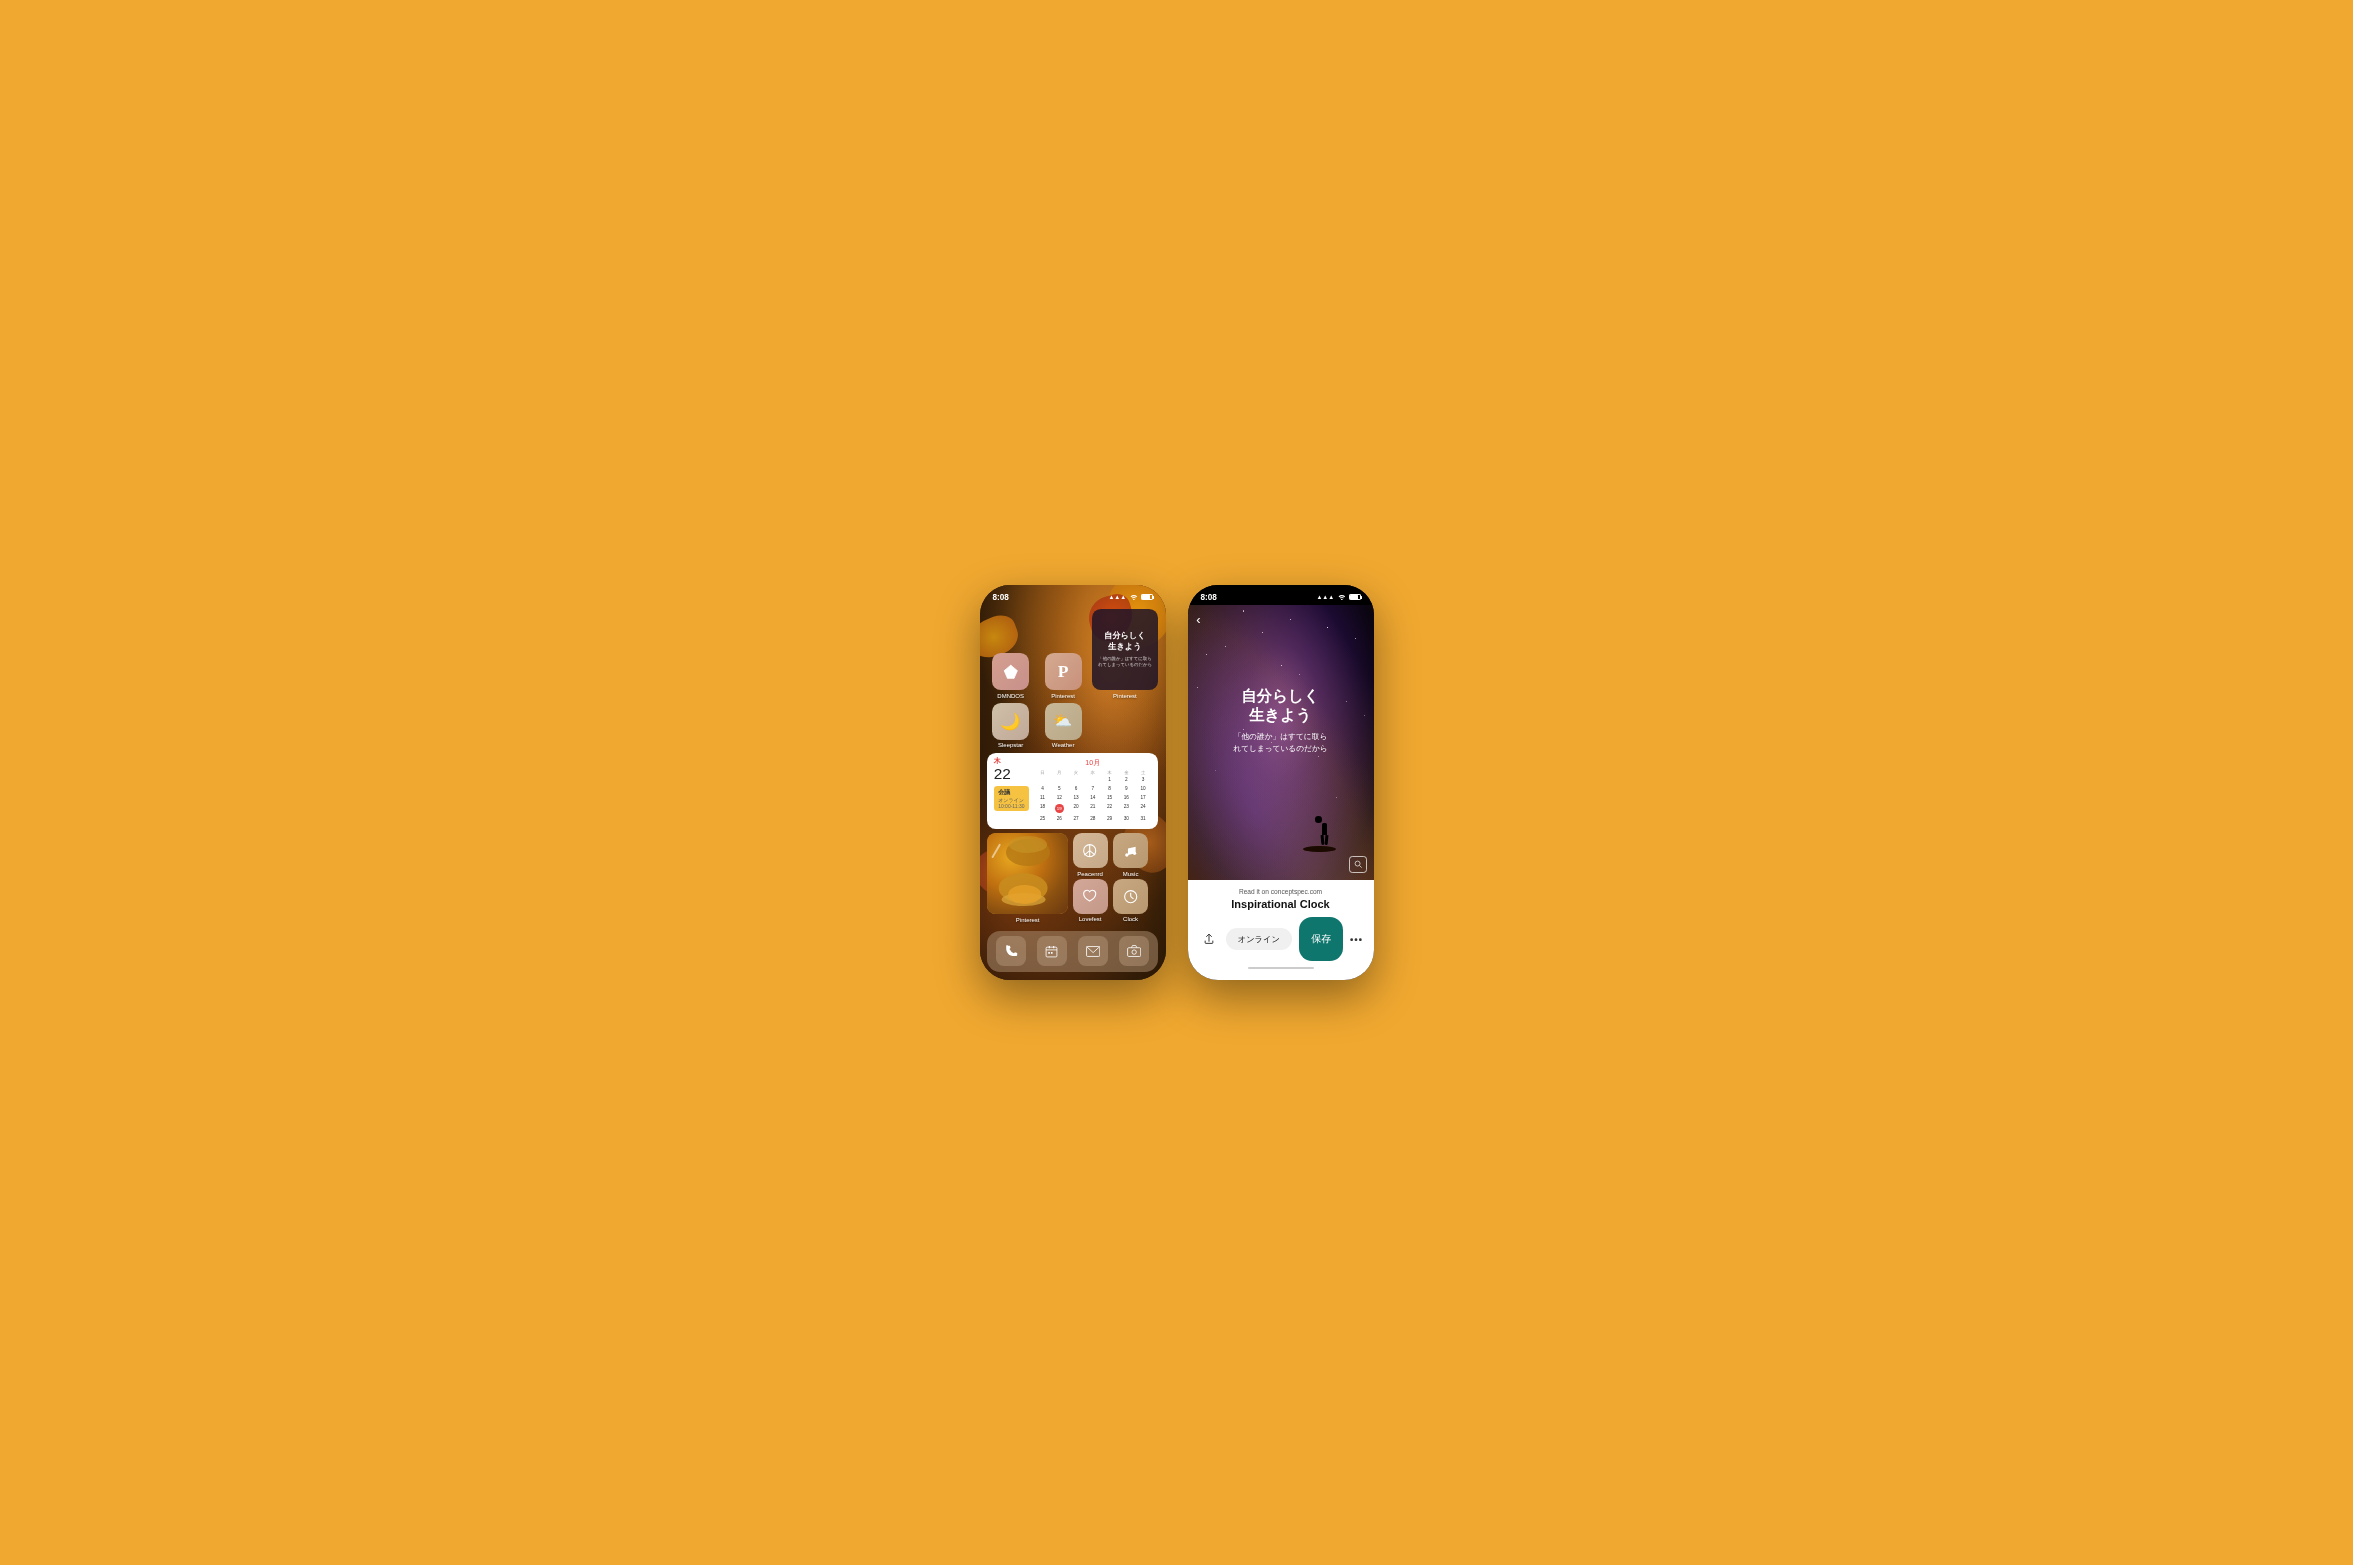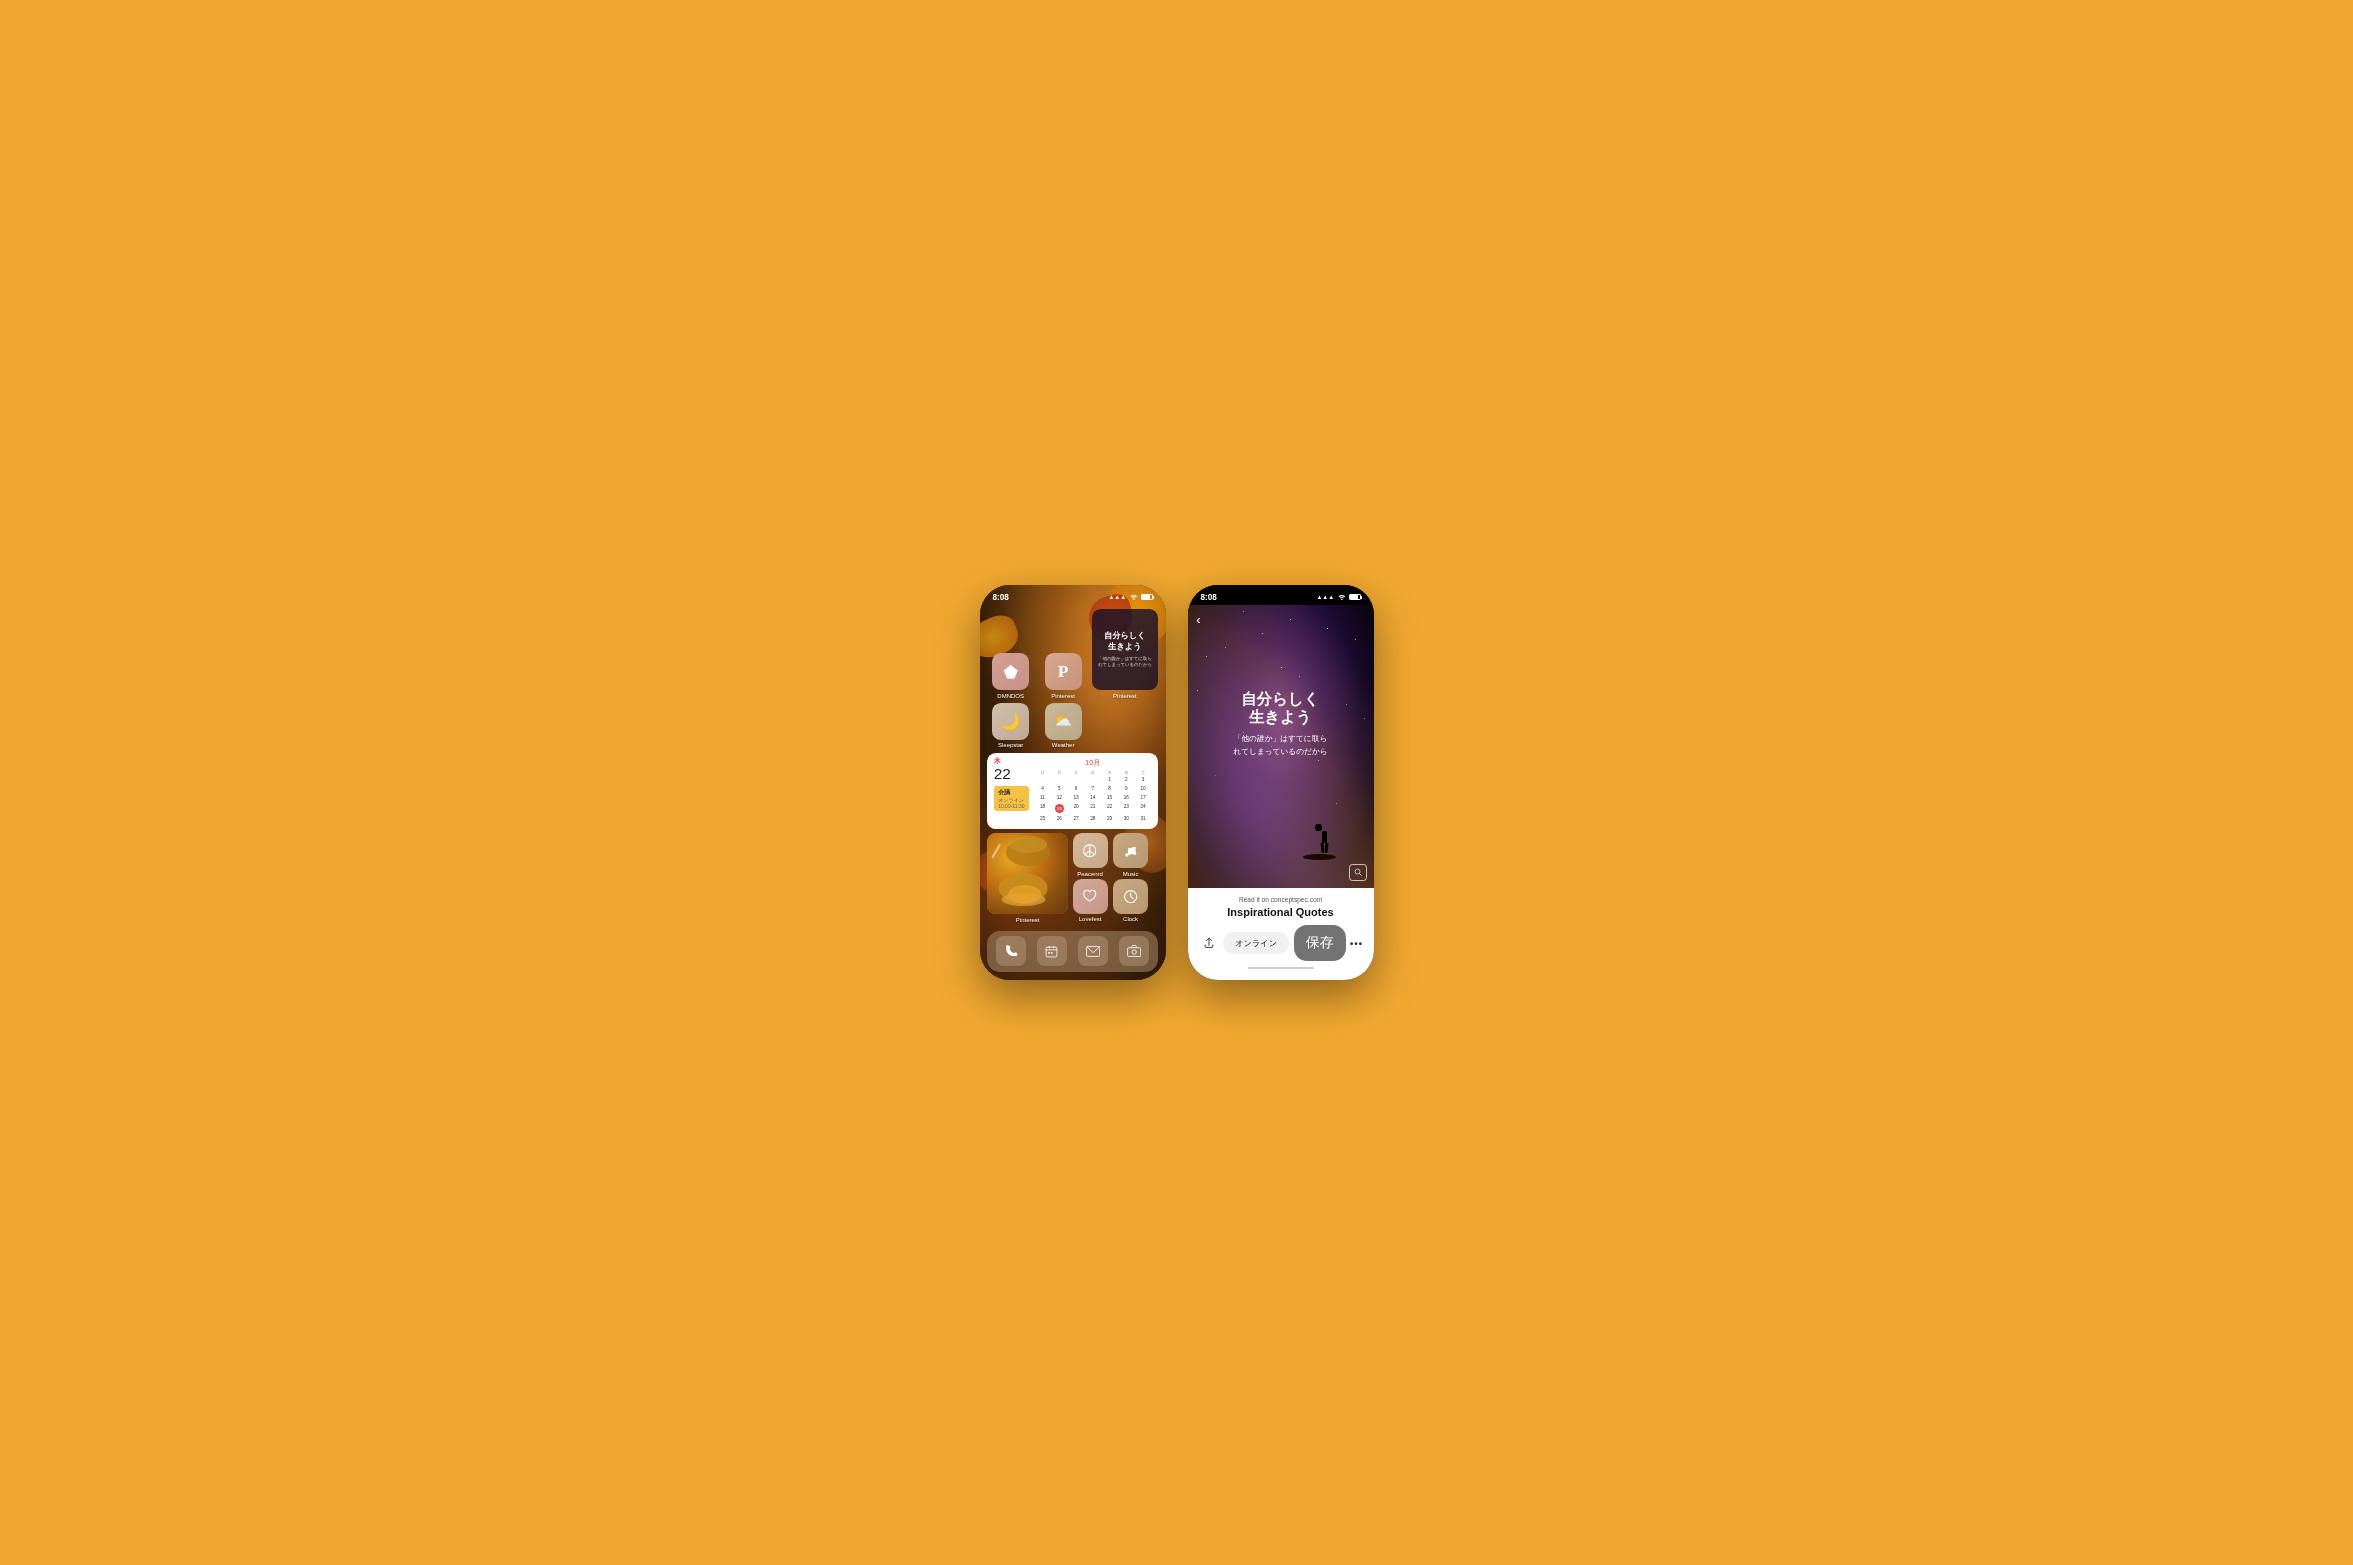--- a/index.html
+++ b/index.html
@@ -365,24 +365,24 @@
     }
     .btn-access {
       background: #f0f0f0;
       border-radius: 13px;
       padding: 5.5px 12px;
       font-size: 8.2px;
       color: #111;
       font-weight: 500;
     }
     .btn-save {
-      background: #737373;
+      background: #0f766e;
       border-radius: 13px;
-      padding: 9px 12px;
-      font-size: 14px;
+      padding: 15px 12px;
+      font-size: 10px;
       color: white;
       font-weight: 500;
     }
     .btn-more {
       color: #333;
       font-size: 11px;
       letter-spacing: 1.1px;
     }
     .home-indicator {
       width: 66px;
@@ -720,21 +720,21 @@
           <circle cx="6.5" cy="6.5" r="4.5"></circle>
           <line x1="10" y1="10" x2="14" y2="14"></line>
         </svg>
       </div>
     </div>
 
     <div class="bottom-panel">
       <div class="read-it">
         Read it on <span>conceptspec.com</span>
       </div>
-      <div class="panel-title">Inspirational Quotes</div>
+      <div class="panel-title">Inspirational Clock</div>
       <div class="action-row">
         <div class="action-btn btn-share">
           <svg width="12" height="12" viewBox="0 0 22 22" fill="none" stroke="#333" stroke-width="1.8">
             <path d="M11 2v14M6 7l5-5 5 5"></path>
             <path d="M4 14v4a1 1 0 001 1h12a1 1 0 001-1v-4"></path>
           </svg>
         </div>
         <div class="action-btn btn-access">オンライン</div>
         <div class="action-btn btn-save">保存</div>
         <div class="action-btn btn-more">

